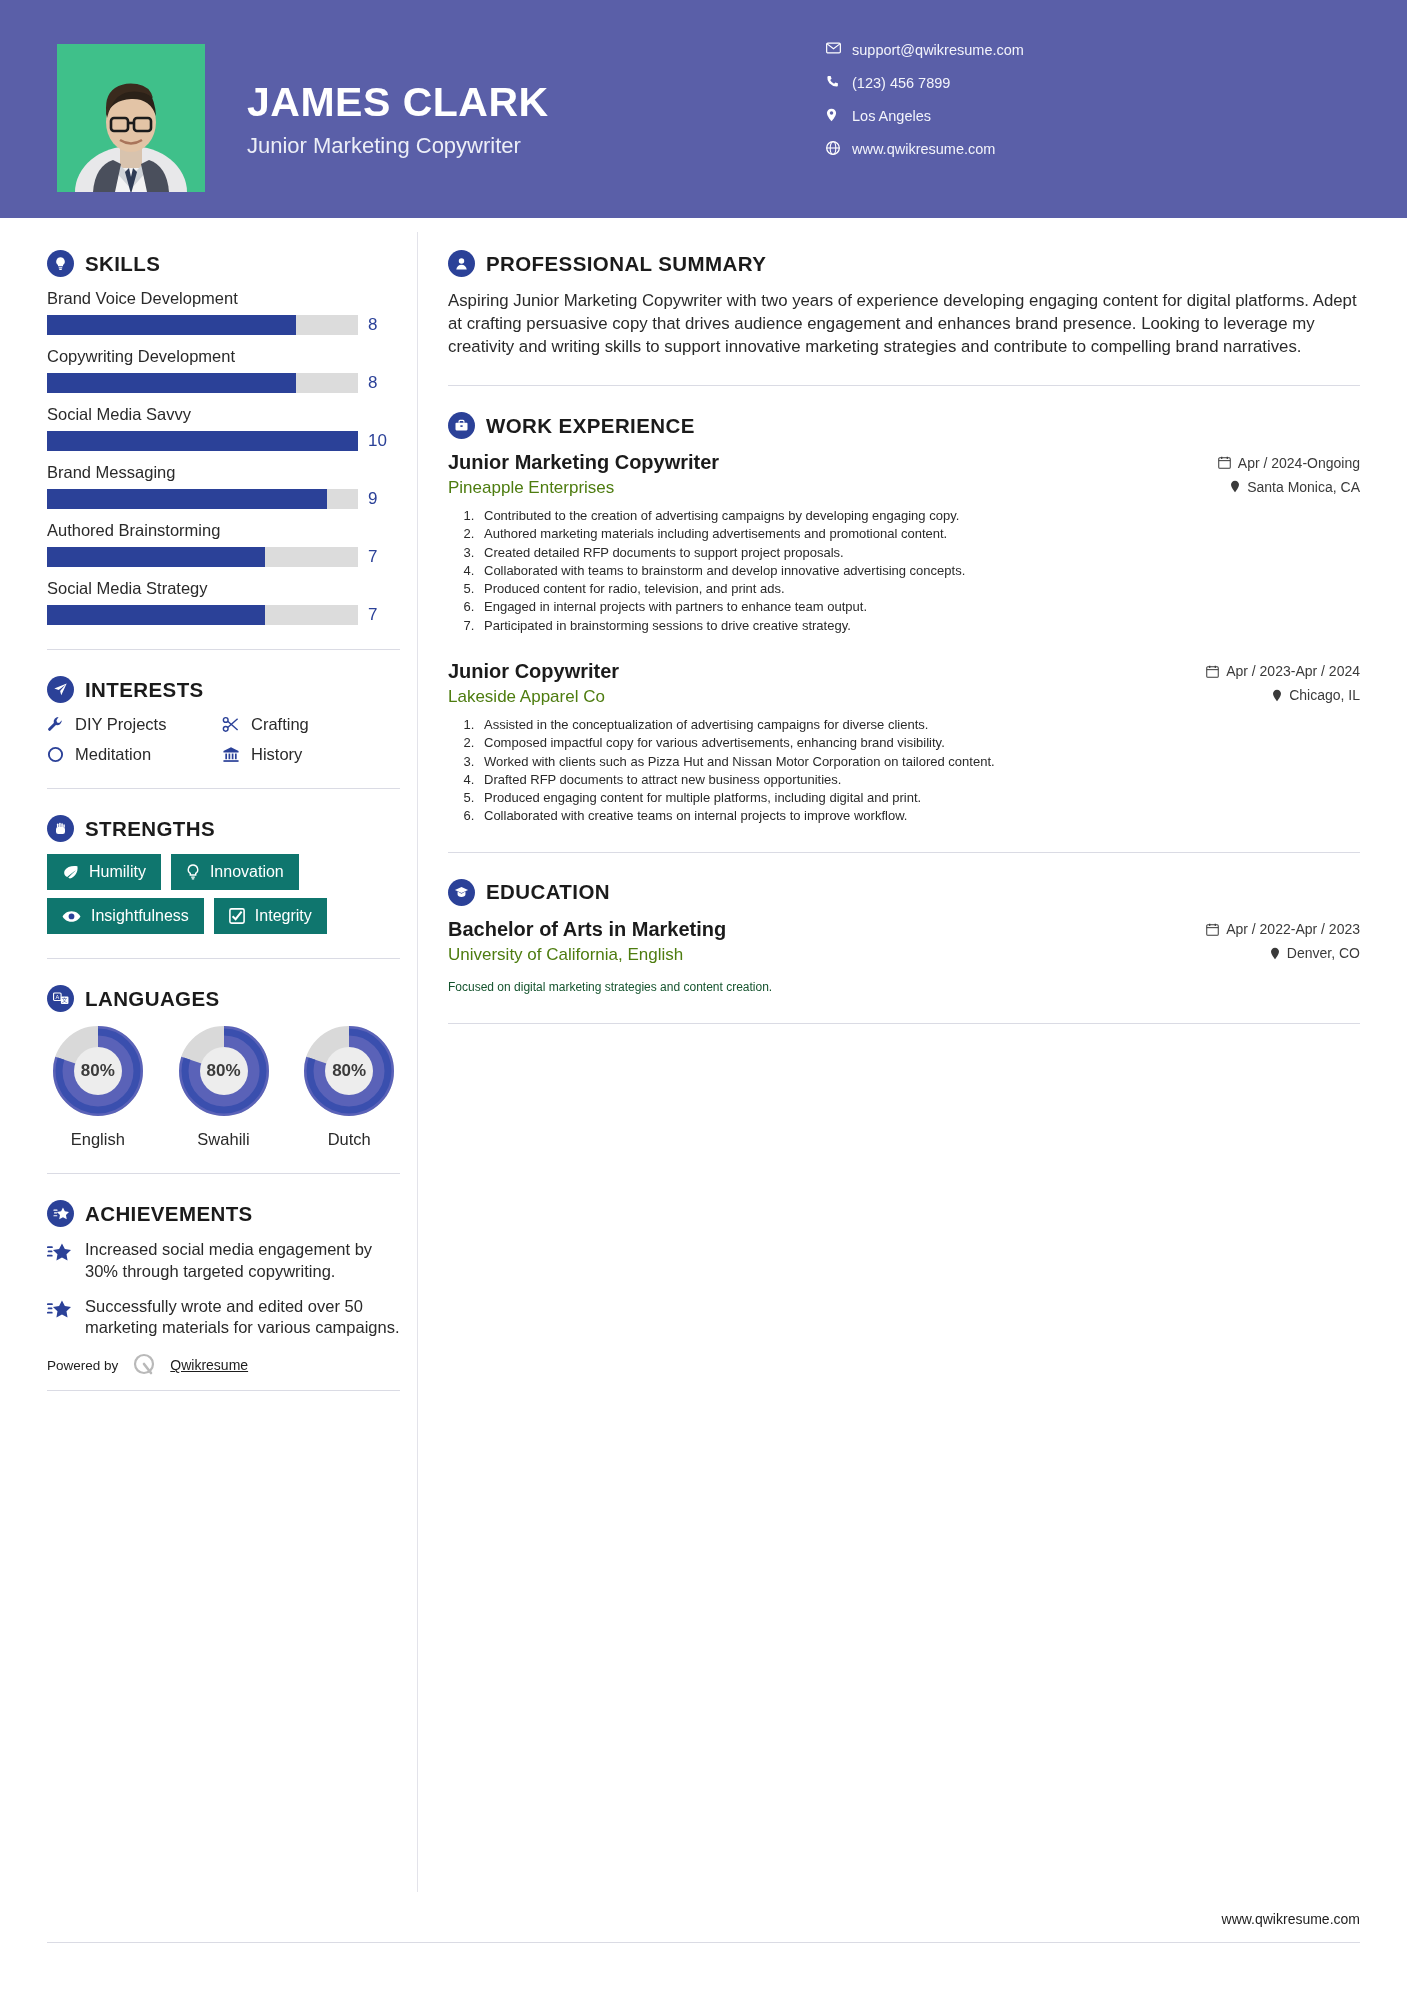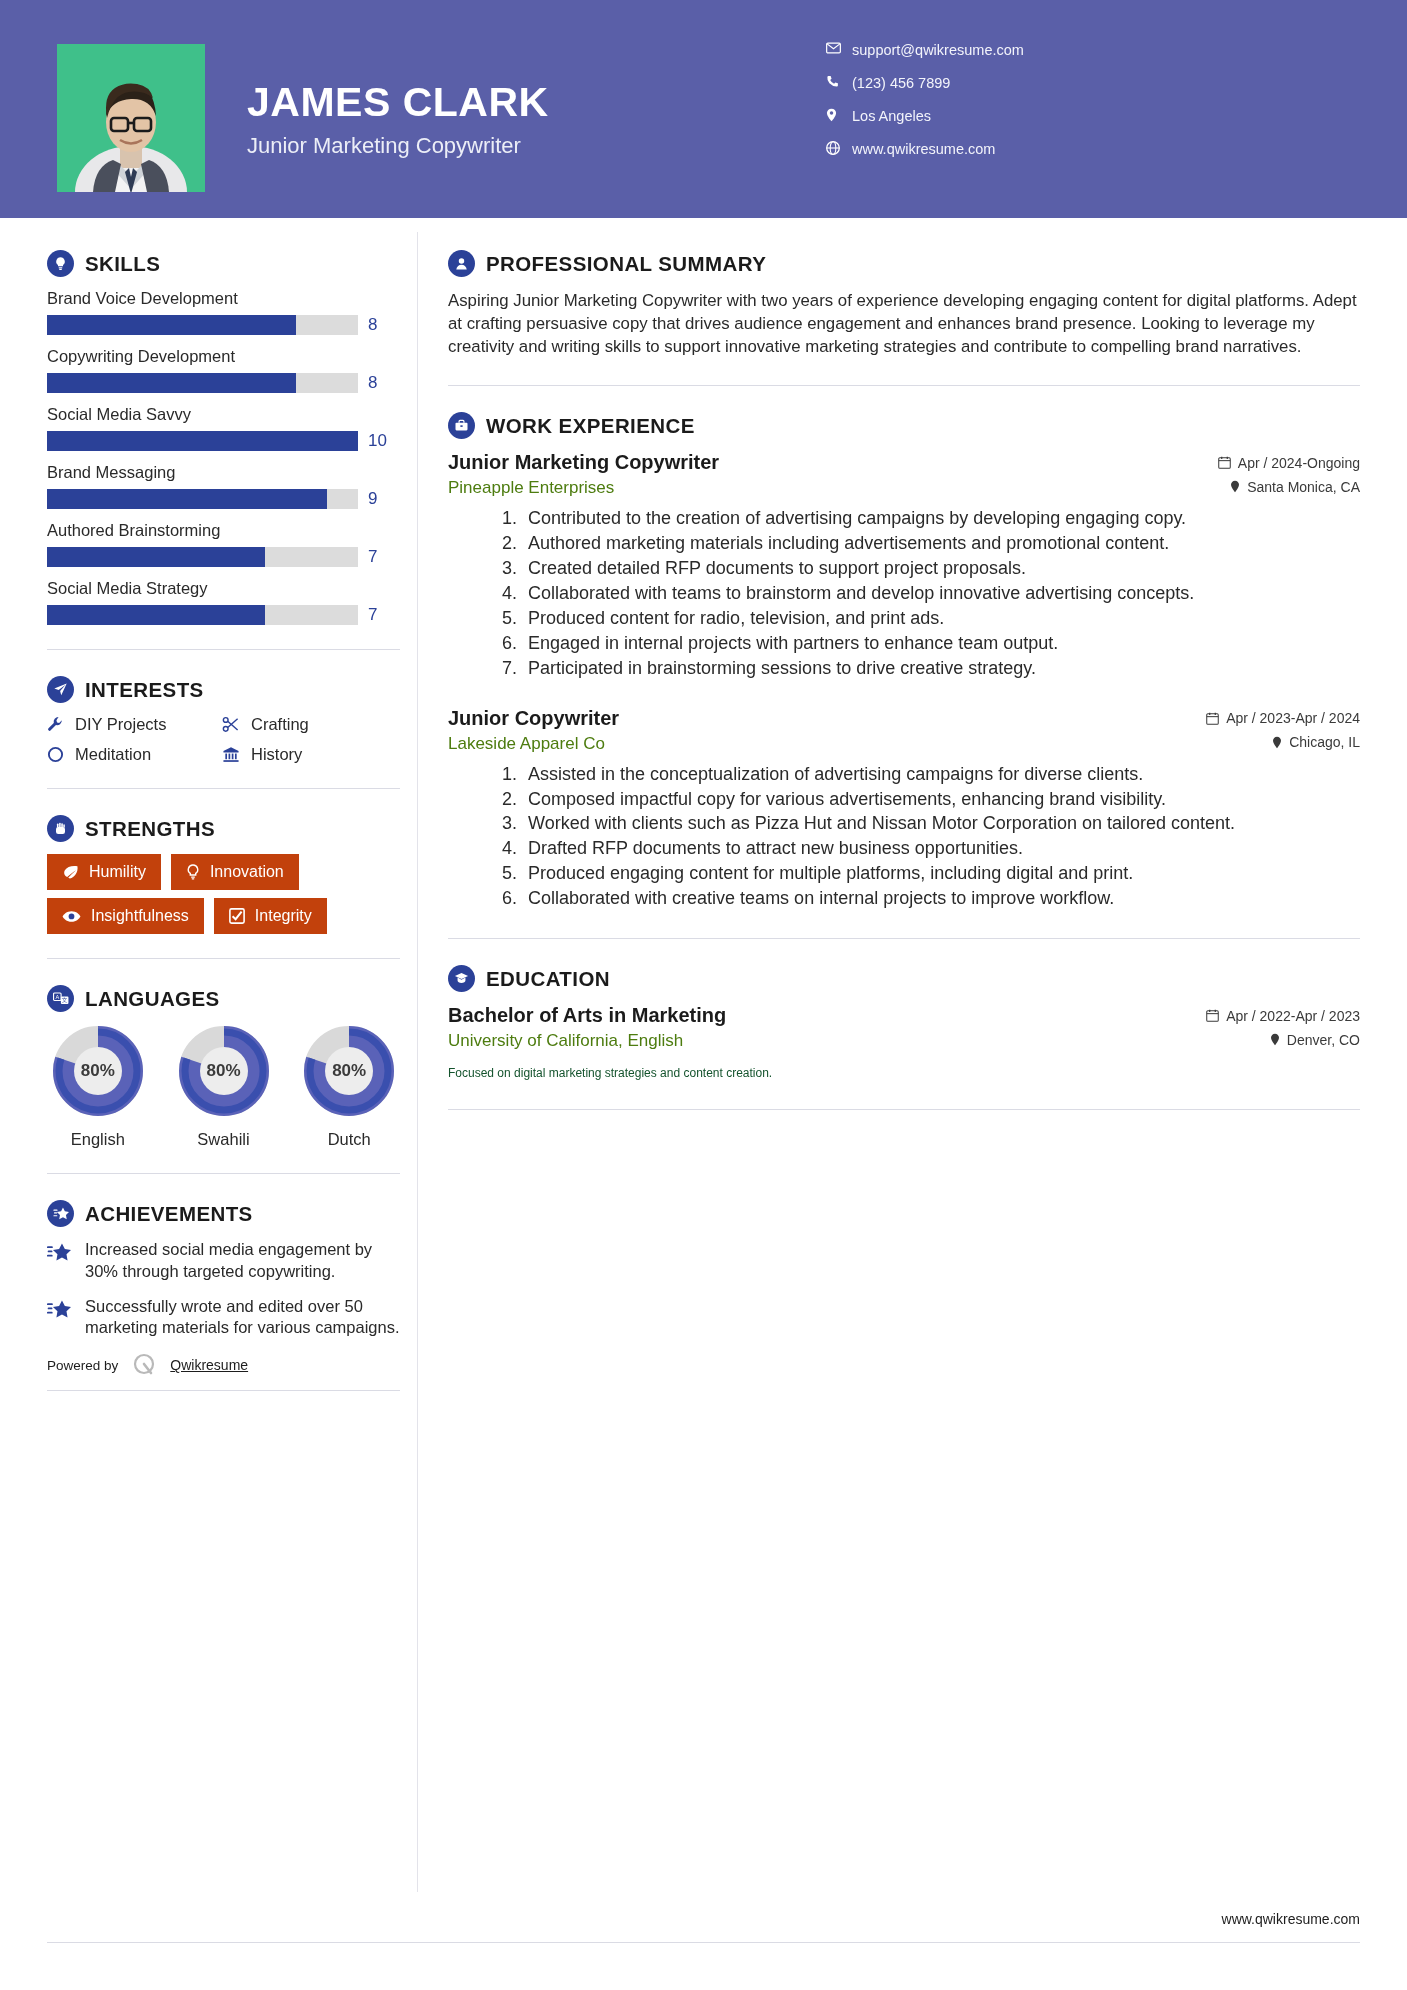--- a/index.html
+++ b/index.html
@@ -169,21 +169,21 @@
   .ico-blue { color: #2b4198; display: flex; align-items: center; }
   .ico-blue svg { display:block; }
 
   
   .strengths {
     display: flex;
     flex-wrap: wrap;
     gap: 8px 10px;
   }
   .chip {
-    background: #c2410c;
+    background: #0f766e;
     color: #ffffff;
     font-size: 16px;
     padding: 9px 15px;
     display: flex;
     align-items: center;
     gap: 10px;
   }
   .chip svg { display: block; }
 
   
@@ -282,26 +282,25 @@
     align-items: center;
     gap: 7px;
     white-space: nowrap;
   }
   .meta svg { display:block; }
   ol.duties {
     margin: 9px 0 0 30px;
     padding: 0;
   }
   ol.duties li {
-    font-size: 18px;
+    font-size: 13px;
     line-height: 1.33;
     color: #2a2a2a;
     padding-left: 6px;
     margin-bottom: 1px;
-    margin-left: 44px;
   }
   .edu-desc {
     font-size: 12px;
     color: #14532d;
     margin-top: 15px;
     line-height: 1.33;
   }
   .footer-url {
     position: absolute;
     right: 47px;

